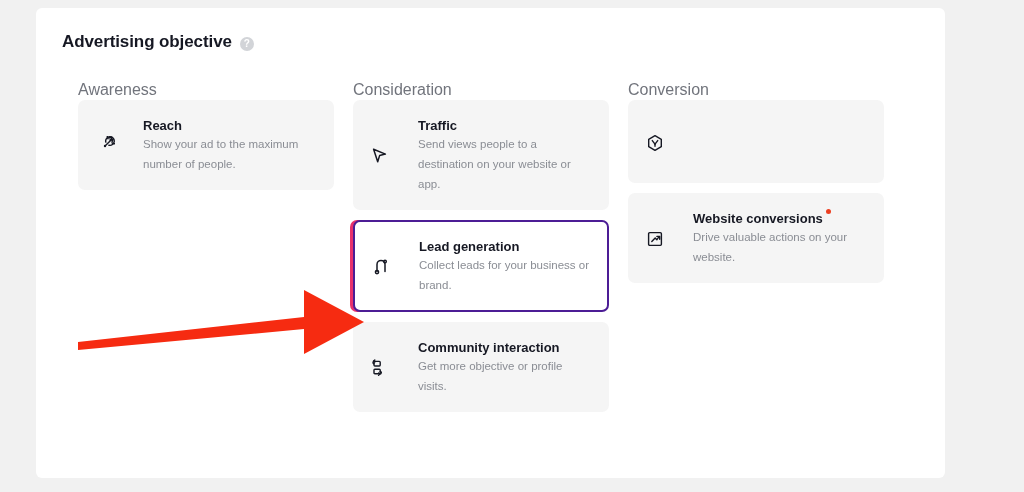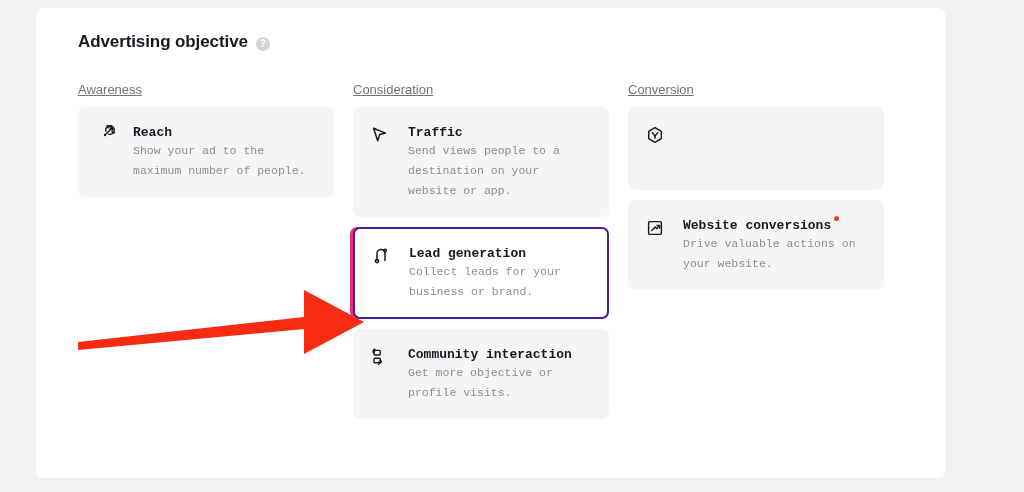--- a/index.html
+++ b/index.html
@@ -21,21 +21,21 @@
     position: absolute;
     left: 36px; top: 8px;
     width: 909px; height: 470px;
     background: #ffffff;
     border-radius: 6px;
   }
 
   
   .title-row {
     position: absolute;
-    left: 42px; top: 24px;
+    left: 26px; top: 24px;
     display: flex;
     align-items: center;
     gap: 8px;
   }
   .page-title {
     font-size: 17px;
     font-weight: bold;
     color: #161823;
     letter-spacing: -0.1px;
     line-height: 20px;
@@ -56,42 +56,40 @@
   
   .columns {
     position: absolute;
     left: 42px; top: 75px;
     width: 850px;
     display: flex;
     gap: 19px;
   }
   .column { width: 256px; }
   .column-header {
-    font-size: 13px;
+    font-size: 16px;
     color: #71747c;
     line-height: 14px;
-    margin-bottom: 10px;
+    margin-bottom: 3px;
     padding-left: 0px;
-    text-decoration: underline;
   }
 
   
   .card {
     position: relative;
     background: #f5f5f5;
     border-radius: 7px;
     border: 1px solid transparent;
     padding: 15px 14px 15px 16px;
     margin-bottom: 10px;
     min-height: 83px;
     cursor: pointer;
     display: flex;
-    align-items: flex-start;
-    gap: 18px;
-    font-family: Liberation Mono, monospace;
+    align-items: center;
+    gap: 28px;
   }
   .card.selected {
     background: #ffffff;
     border: 2px solid #4c1d95;
     box-shadow: -3px 0 0 0 #e8316b;
   }
 
   .card-icon {
     flex: 0 0 auto;
     width: 20px; height: 20px;

